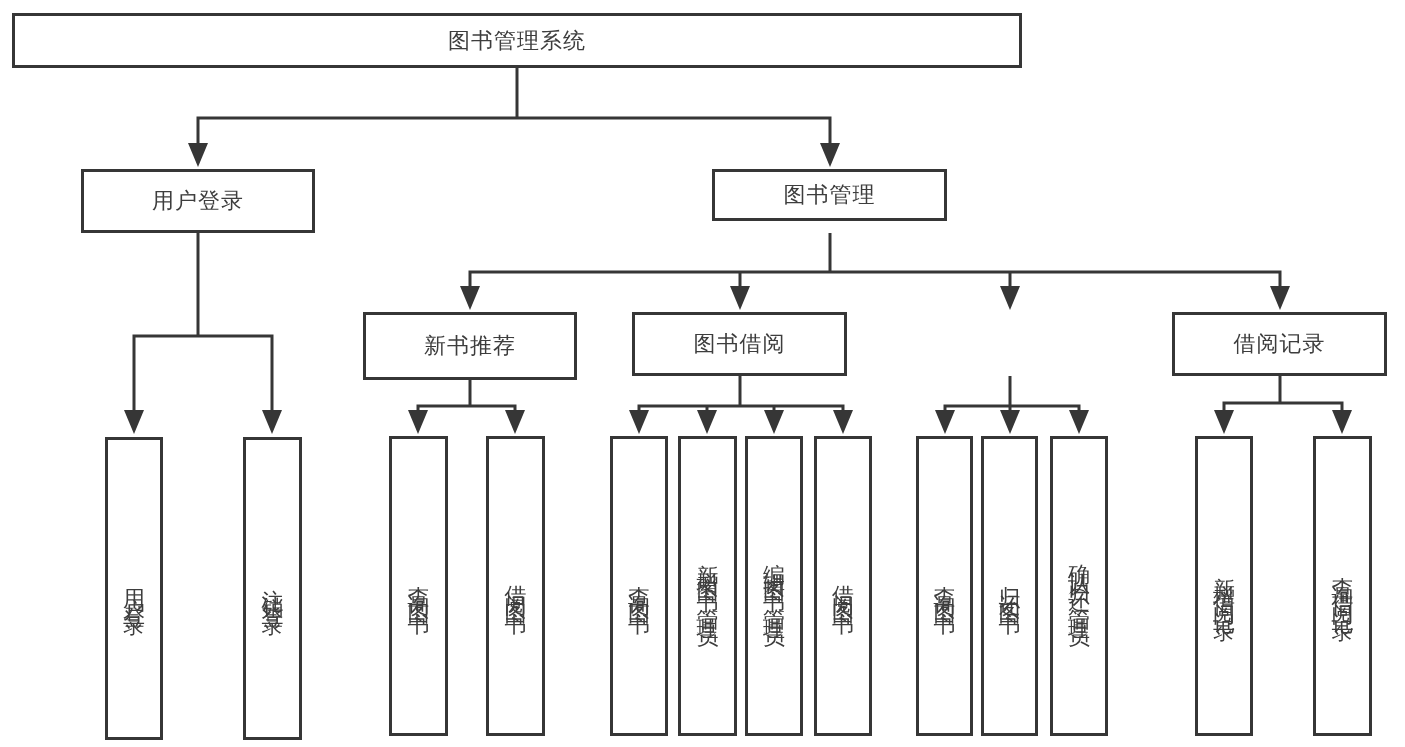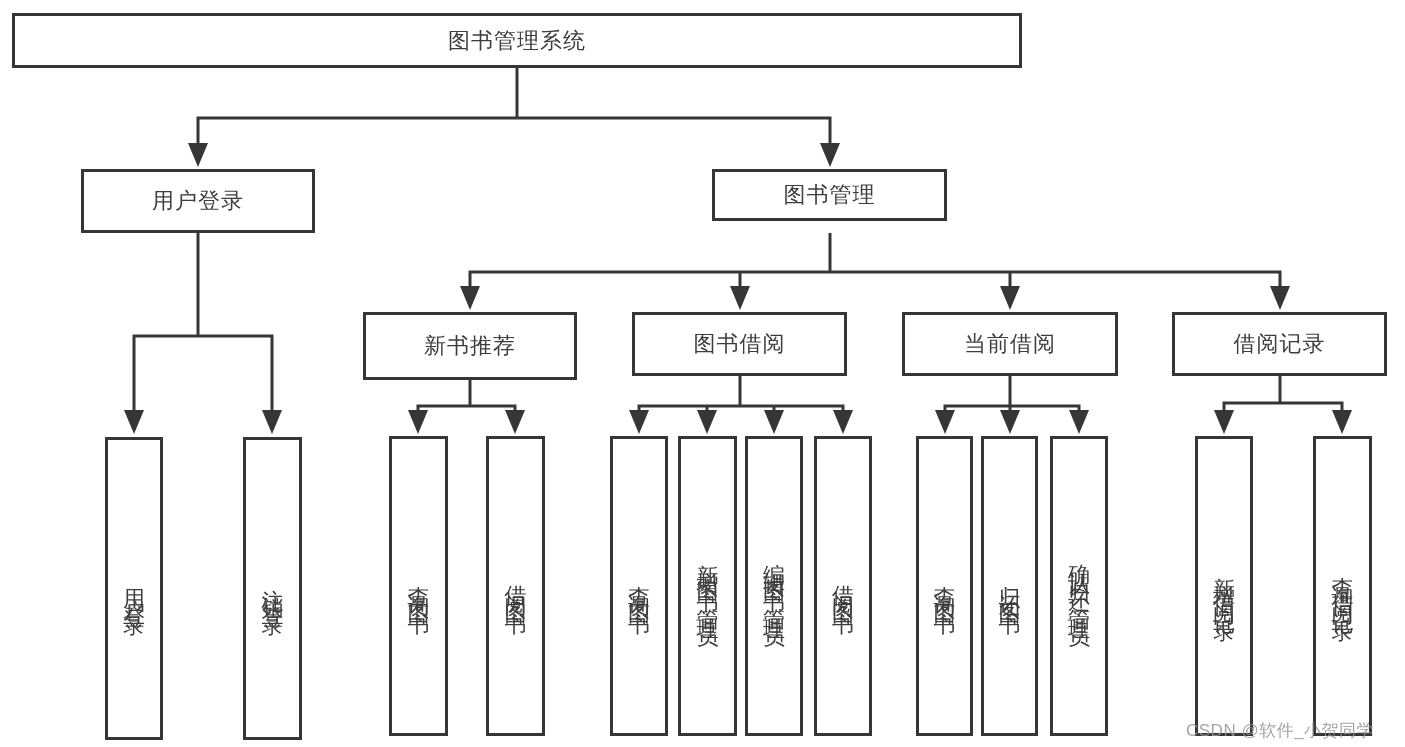--- a/index.html
+++ b/index.html
@@ -91,23 +91,20 @@
   <div class="node h" style="left:712px;top:169px;width:235px;height:52px">
     <span class="lbl">图书管理</span>
   </div>
 
   <div class="node h" style="left:363px;top:312px;width:214px;height:68px">
     <span class="lbl">新书推荐</span>
   </div>
   <div class="node h" style="left:632px;top:312px;width:215px;height:64px">
     <span class="lbl">图书借阅</span>
   </div>
-  <div class="node h" style="left:902px;top:312px;width:216px;height:64px">
-    <span class="lbl">当前借阅</span>
-  </div>
   <div class="node h" style="left:1172px;top:312px;width:215px;height:64px">
     <span class="lbl">借阅记录</span>
   </div>
 
   <div class="node v" style="left:105px;top:437px;width:58px;height:303px">
     <span class="lbl">用户登录</span>
   </div>
   <div class="node v" style="left:243px;top:437px;width:59px;height:303px">
     <span class="lbl">注销登录</span>
   </div>
@@ -142,14 +139,13 @@
     <span class="lbl">确认归还（管理员）</span>
   </div>
 
   <div class="node v" style="left:1195px;top:436px;width:58px;height:300px">
     <span class="lbl">新增借阅记录</span>
   </div>
   <div class="node v" style="left:1313px;top:436px;width:59px;height:300px">
     <span class="lbl">查询借阅记录</span>
   </div>
 
-  <div class="watermark">CSDN @软件_小贺同学</div>
 </div>
 
 </body></html>

